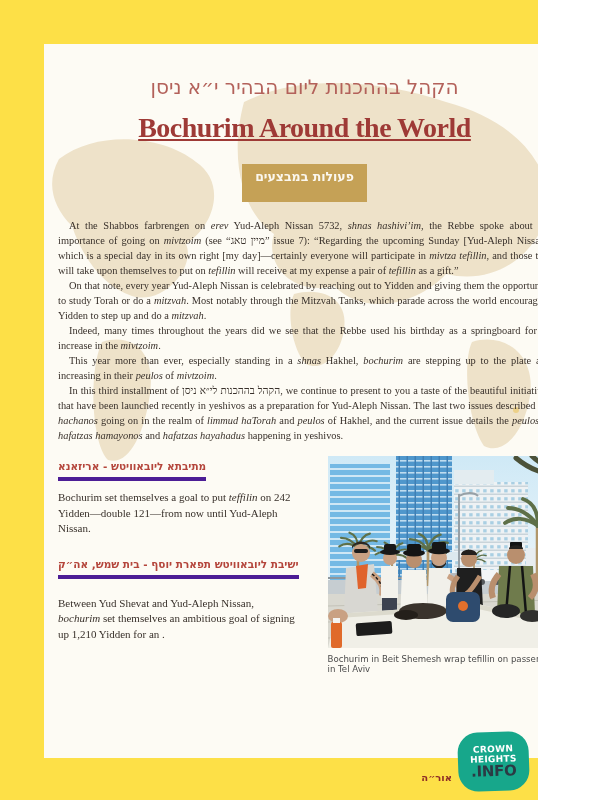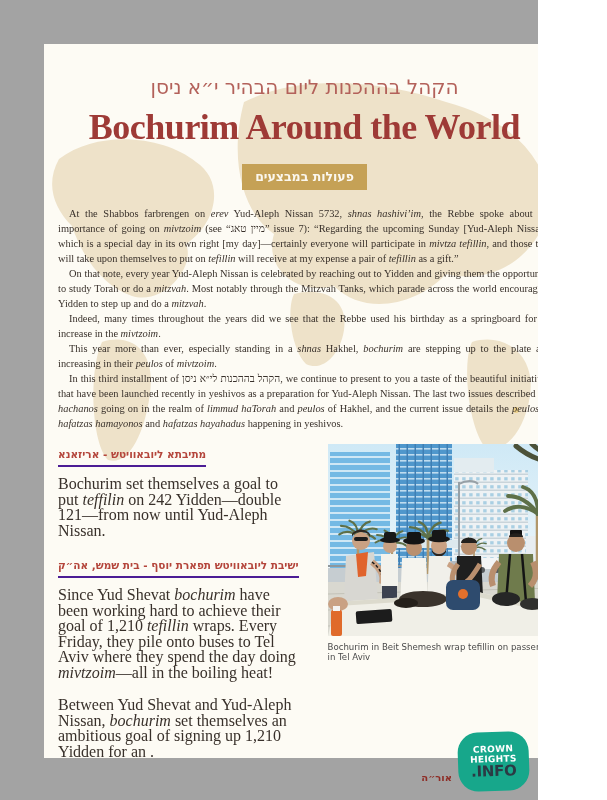--- a/index.html
+++ b/index.html
@@ -1,62 +1,62 @@
 <!DOCTYPE html>
 <html><head>
 <meta charset="utf-8">
 <style>
   html,body{margin:0;padding:0;}
   .canvas{
     position:relative;width:538px;height:800px;overflow:hidden;
-    background:#a3a3a3;
+    background:#fde047;
     font-family:"Liberation Serif","DejaVu Serif",serif;
   }
   .page{
     position:absolute;left:44px;top:44px;width:521px;height:714px;
     background:#fdfbf4;overflow:hidden;
   }
   .map-bg{position:absolute;inset:0;z-index:0;}
   .content{position:relative;z-index:1;padding:0 14px;}
 
   
   .hebrew-title{
     margin-top:30px;text-align:center;
     font-family:"DejaVu Sans",sans-serif;
     font-size:20px;line-height:26px;color:#b3615a;
   }
   .main-title{
     margin:8px 0 0 0;text-align:center;
-    font-weight:bold;font-size:36px;line-height:39px;
-    letter-spacing:-0.5px;color:#9e3a36;
+    font-weight:bold;font-size:28px;line-height:39px;
+    letter-spacing:-0.5px;color:#9e3a36;text-decoration:underline;
   }
   .badge-row{text-align:center;margin-top:17px;}
   .badge{
     display:inline-block;background:#c5a156;color:#fbf7ee;
     font-family:"DejaVu Sans",sans-serif;font-weight:bold;
-    font-size:12.5px;padding:5px 13px 6px 13px;
+    font-size:12.5px;padding:5px 13px 18px 13px;
   }
 
   
   .intro{margin-top:16px;color:#38302a;font-size:10.4px;line-height:15px;text-align:justify;}
   .intro p{margin:0;text-indent:11px;}
 
   
   .columns{display:flex;gap:11px;margin-top:13px;align-items:flex-start;}
   .left-col{width:244px;}
   .right-col{width:228px;padding-left:18px;}
 
   .section{margin-bottom:17px;}
   .sec-heading{
     display:inline-block;
     font-family:"DejaVu Sans",sans-serif;font-weight:bold;
     font-size:10.5px;color:#b4453b;white-space:nowrap;
-    padding-bottom:5px;border-bottom:2px solid #4c1d95;
-  }
-  .sec-body{margin-top:9px;color:#38302a;font-size:16px;line-height:15.5px;}
+    padding-bottom:5px;border-bottom:4px solid #4c1d95;
+  }
+  .sec-body{margin-top:9px;color:#38302a;font-size:11px;line-height:15.5px;}
 
   .photo-frame{width:228px;height:192px;overflow:hidden;display:block;}
   .photo-caption{
     margin-top:6px;font-family:"DejaVu Sans",sans-serif;
     font-size:8.6px;color:#4a4a4a;
   }
 
   
   .logo-blob{
     position:absolute;right:9px;bottom:9px;width:71px;height:59px;
@@ -110,21 +110,20 @@
       <div class="columns">
         <div class="left-col">
 
           <div class="section">
             <span class="sec-heading">מתיבתא ליובאוויטש - אריזאנא</span>
             <div class="sec-body">Bochurim set themselves a goal to put <i>teffilin</i> on 242 Yidden—double 121—from now until Yud-Aleph Nissan.</div>
           </div>
 
           <div class="section">
             <span class="sec-heading">ישיבת ליובאוויטש תפארת יוסף - בית שמש, אה״ק</span>
-            <div class="sec-body">Since Yud Shevat <i>bochurim</i> have been working hard to achieve their goal of 1,210 <i>tefillin</i> wraps. Every Friday, they pile onto buses to Tel Aviv where they spend the day doing <i>mivtzoim</i>—all in the boiling heat!</div>
           </div>
 
           <div class="section">
             <div class="sec-body">Between Yud Shevat and Yud-Aleph Nissan, <i>bochurim</i> set themselves an ambitious goal of signing up 1,210 Yidden for an .</div>
           </div>
 
         </div>
 
         <div class="right-col">
 

